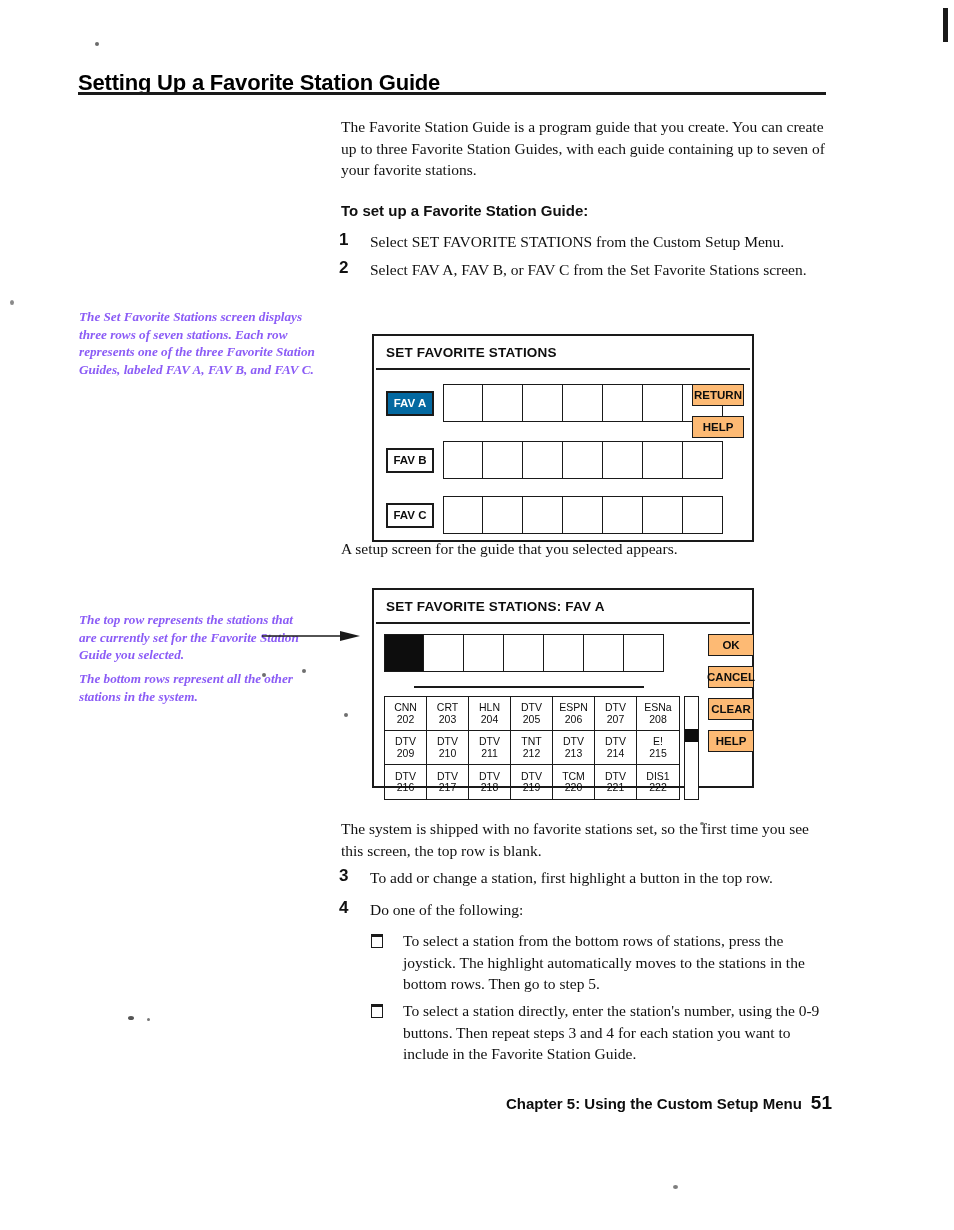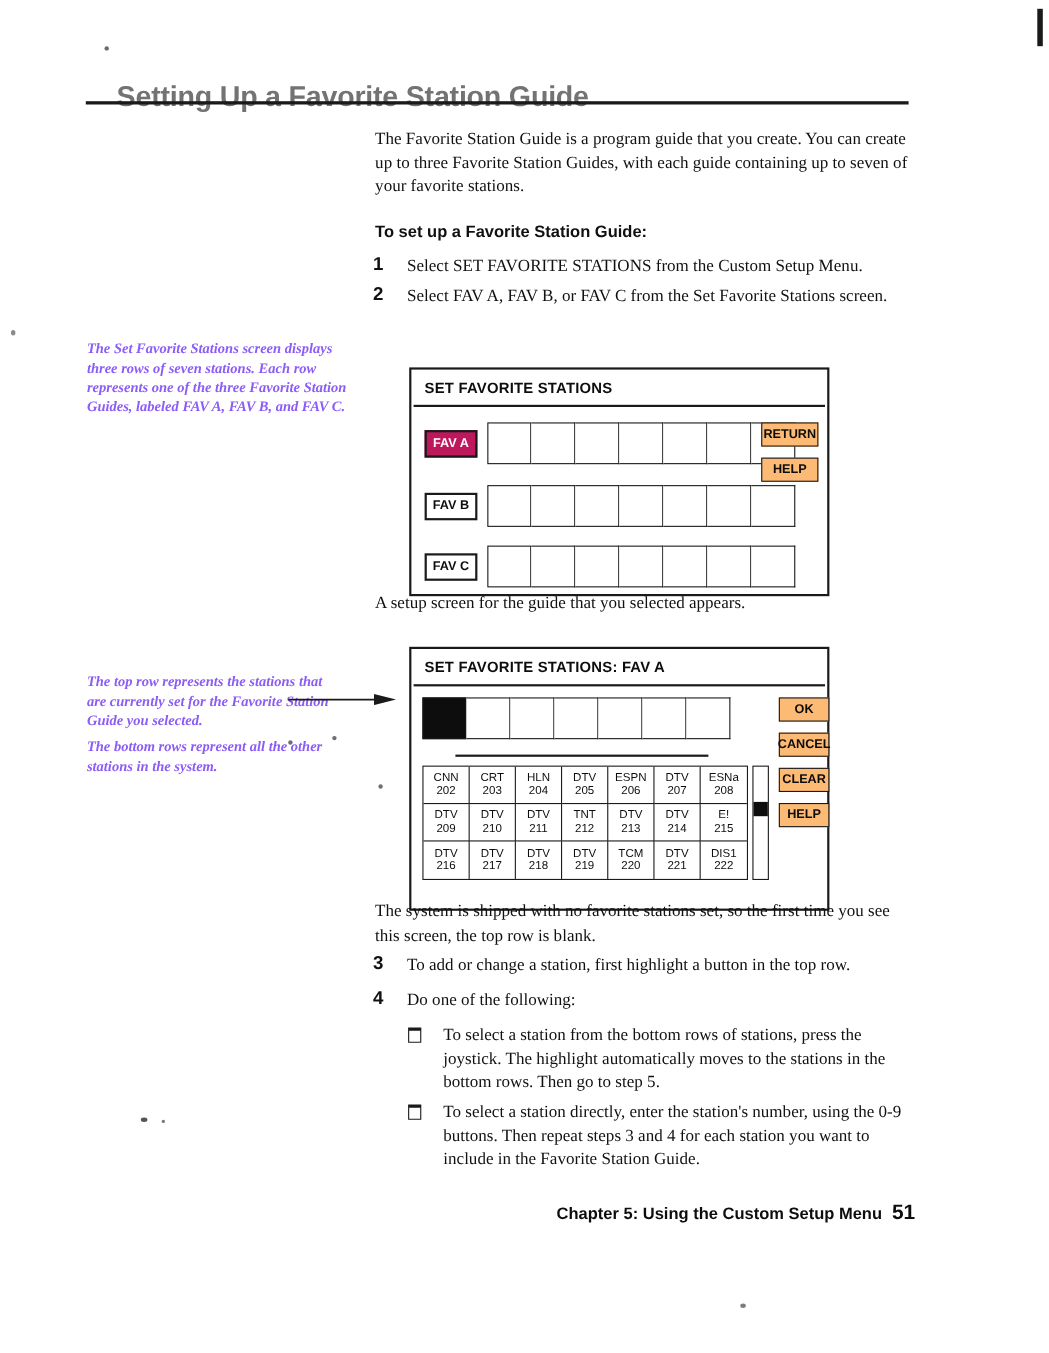--- a/index.html
+++ b/index.html
@@ -45,24 +45,23 @@
   .speck-i { left: 700px; top: 822px; width: 4px; height: 3px; background:#7d7d7d; }
 
   
   .title {
     position: absolute;
     left: 78px;
     top: 55px;
     width: 760px;
     font-family: "Liberation Sans", sans-serif;
     font-weight: bold;
-    font-size: 26px;
+    font-size: 22px;
     letter-spacing: -0.2px;
-    color: #737373;
-    margin-left: 28px;
+    color: #000000;
   }
   .title-rule {
     position: absolute;
     left: 78px;
     top: 92px;
     width: 748px;
     height: 3px;
     background: #1a1a1a;
   }
 
@@ -182,21 +181,21 @@
     font-family: "Liberation Sans", sans-serif;
     font-weight: bold;
     font-size: 11.5px;
     display: flex;
     align-items: center;
     justify-content: center;
     background: #ffffff;
     color: #0d0d0d;
   }
   .fav-tag.selected {
-    background: #be185d;
+    background: #0369a1;
     color: #ffffff;
   }
   .cell-strip {
     display: flex;
     margin-left: 9px;
   }
   .cell {
     width: 40px;
     height: 38px;
     border: 1.5px solid #1a1a1a;
@@ -372,21 +371,21 @@
   <div class="col-body para" style="top:538px;">A setup screen for the guide that you selected appears.</div>
 
   <div class="note" style="left:79px; top:611px; width:225px;">The top row represents the stations that are currently set for the Favorite Station Guide you selected.</div>
   <svg class="note-arrow" viewBox="0 0 98 10">
     <line x1="0" y1="5" x2="80" y2="5" stroke="#1a1a1a" stroke-width="1.6"></line>
     <polygon points="78,0 98,5 78,10" fill="#1a1a1a"></polygon>
   </svg>
 
   <div class="note" style="left:79px; top:670px; width:233px;">The bottom rows represent all the other stations in the system.</div>
 
-  <div class="screen" style="left:372px; top:564px; width:382px; height:240px;">
+  <div class="screen" style="left:372px; top:564px; width:382px; height:200px;">
     <div class="screen-title">SET FAVORITE STATIONS: FAV A</div>
     <div class="screen-divider"></div>
 
     <div class="top-strip" style="left:10px; top:44px;">
       <div class="cell filled"></div>
       <div class="cell"></div>
       <div class="cell"></div>
       <div class="cell"></div>
       <div class="cell"></div>
       <div class="cell"></div>

